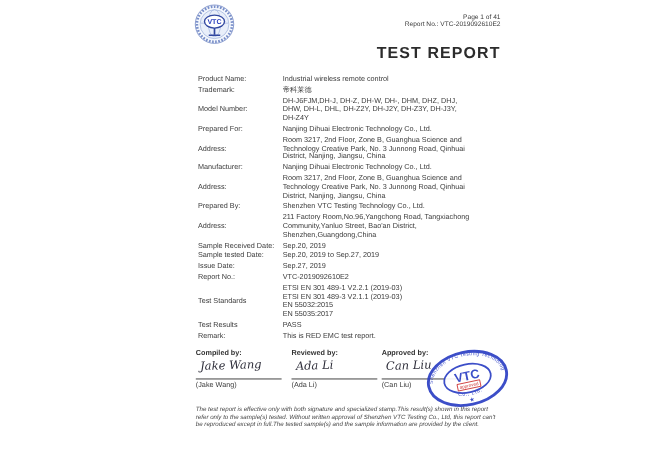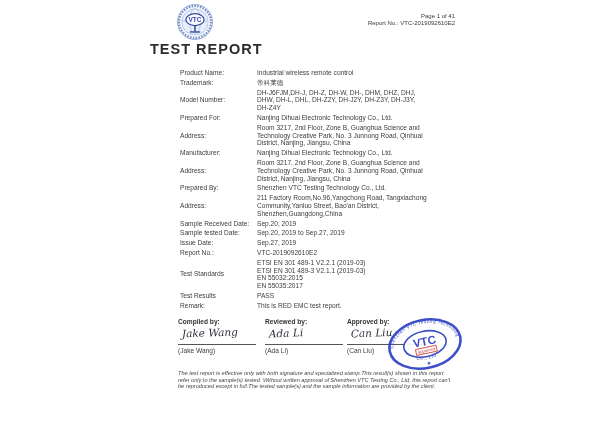--- a/index.html
+++ b/index.html
@@ -5,21 +5,21 @@
   * { margin: 0; padding: 0; box-sizing: border-box; }
   html, body { width: 600px; height: 421px; background: #ffffff; }
   body { font-family: "Liberation Sans", sans-serif; color: #3f3f3f; }
   .page { position: relative; width: 600px; height: 421px; background: #ffffff; overflow: hidden; }
 
   
   .logo { position: absolute; left: 176px; top: 3px; width: 38px; height: 38px; }
   .header-right { position: absolute; top: 13px; right: 145px; text-align: right;
                   font-size: 6px; line-height: 7px; color: #3a3a3a; }
 
-  .title { position: absolute; top: 41px; left: 150px; width: 305px; text-align: left;
+  .title { position: absolute; top: 41px; left: 150px; width: 305px; text-align: right;
            font-size: 14.5px; font-weight: bold; letter-spacing: 1px; color: #2c2c2c; }
 
   
   .info-table { position: absolute; left: 180px; top: 69px; width: 276px; }
   .row { display: flex; align-items: center; margin-bottom: 2px; }
   .lbl { width: 77px; flex: 0 0 77px; font-size: 6.6px; line-height: 7.8px; color: #3c3c3c; }
   .val { flex: 1; font-size: 6.6px; line-height: 7.8px; white-space: pre-line; color: #3c3c3c; }
 
   
   .sig-block { position: absolute; top: 318px; left: 0; width: 600px; height: 48px; }

